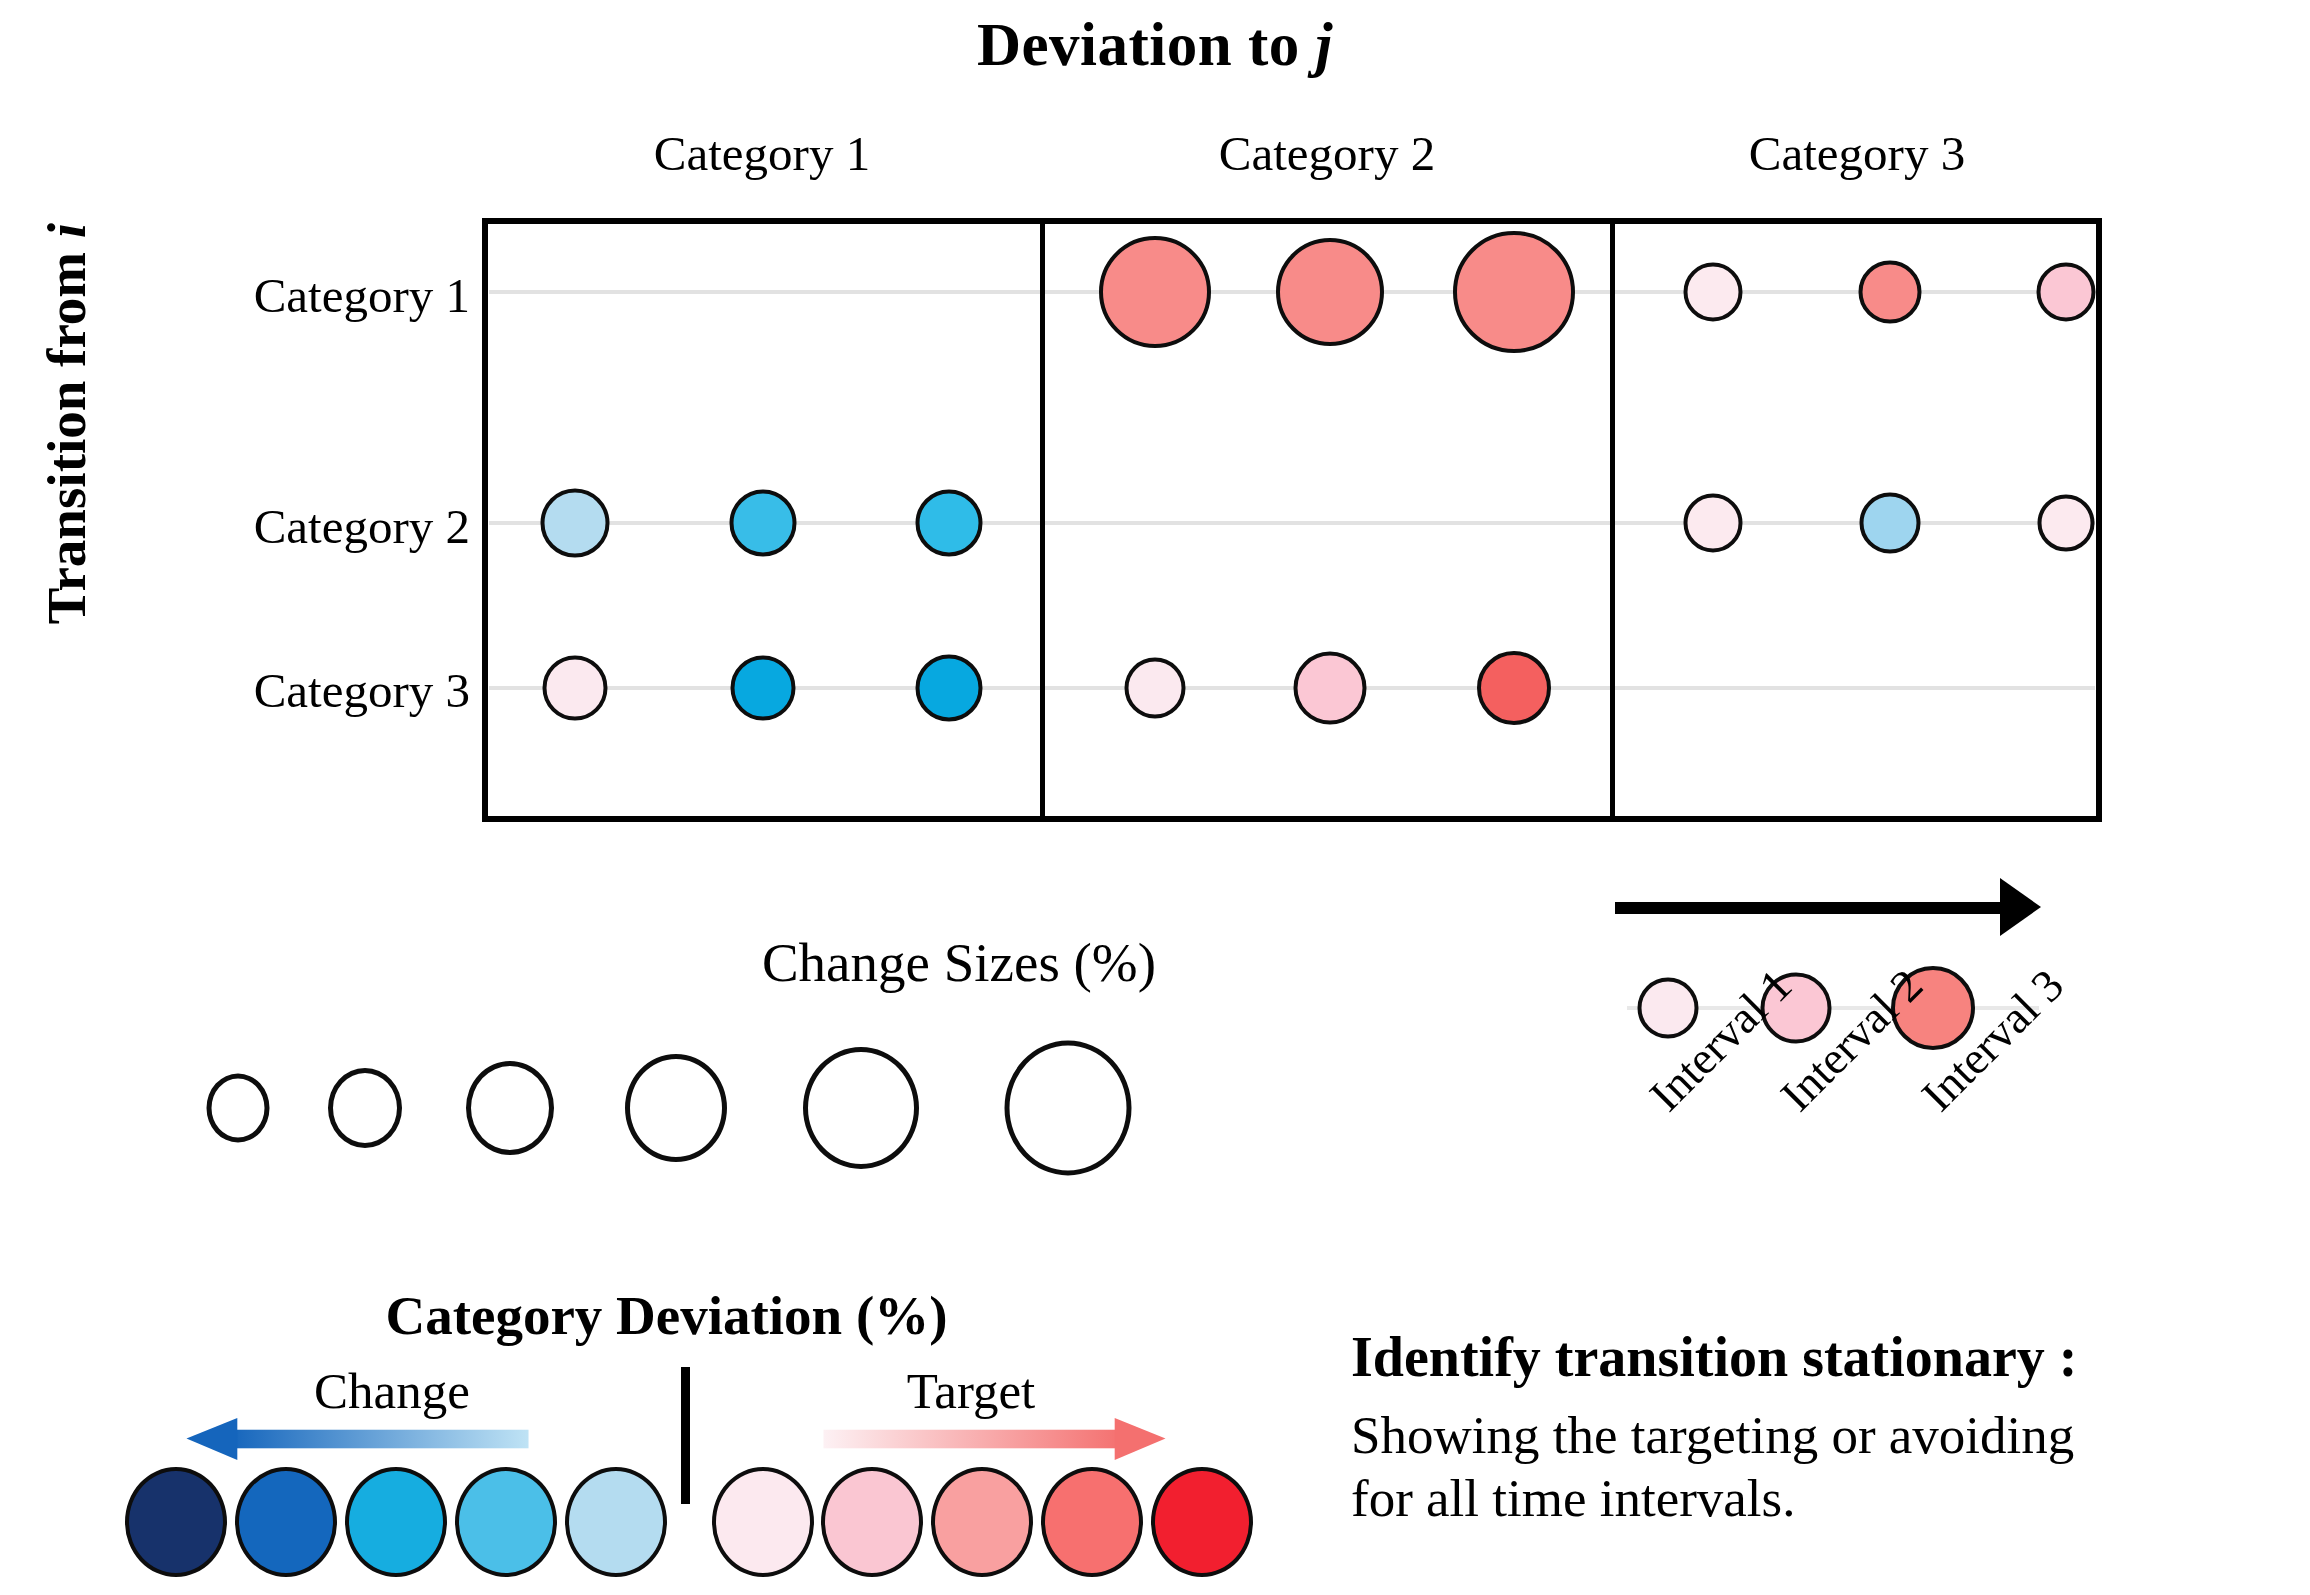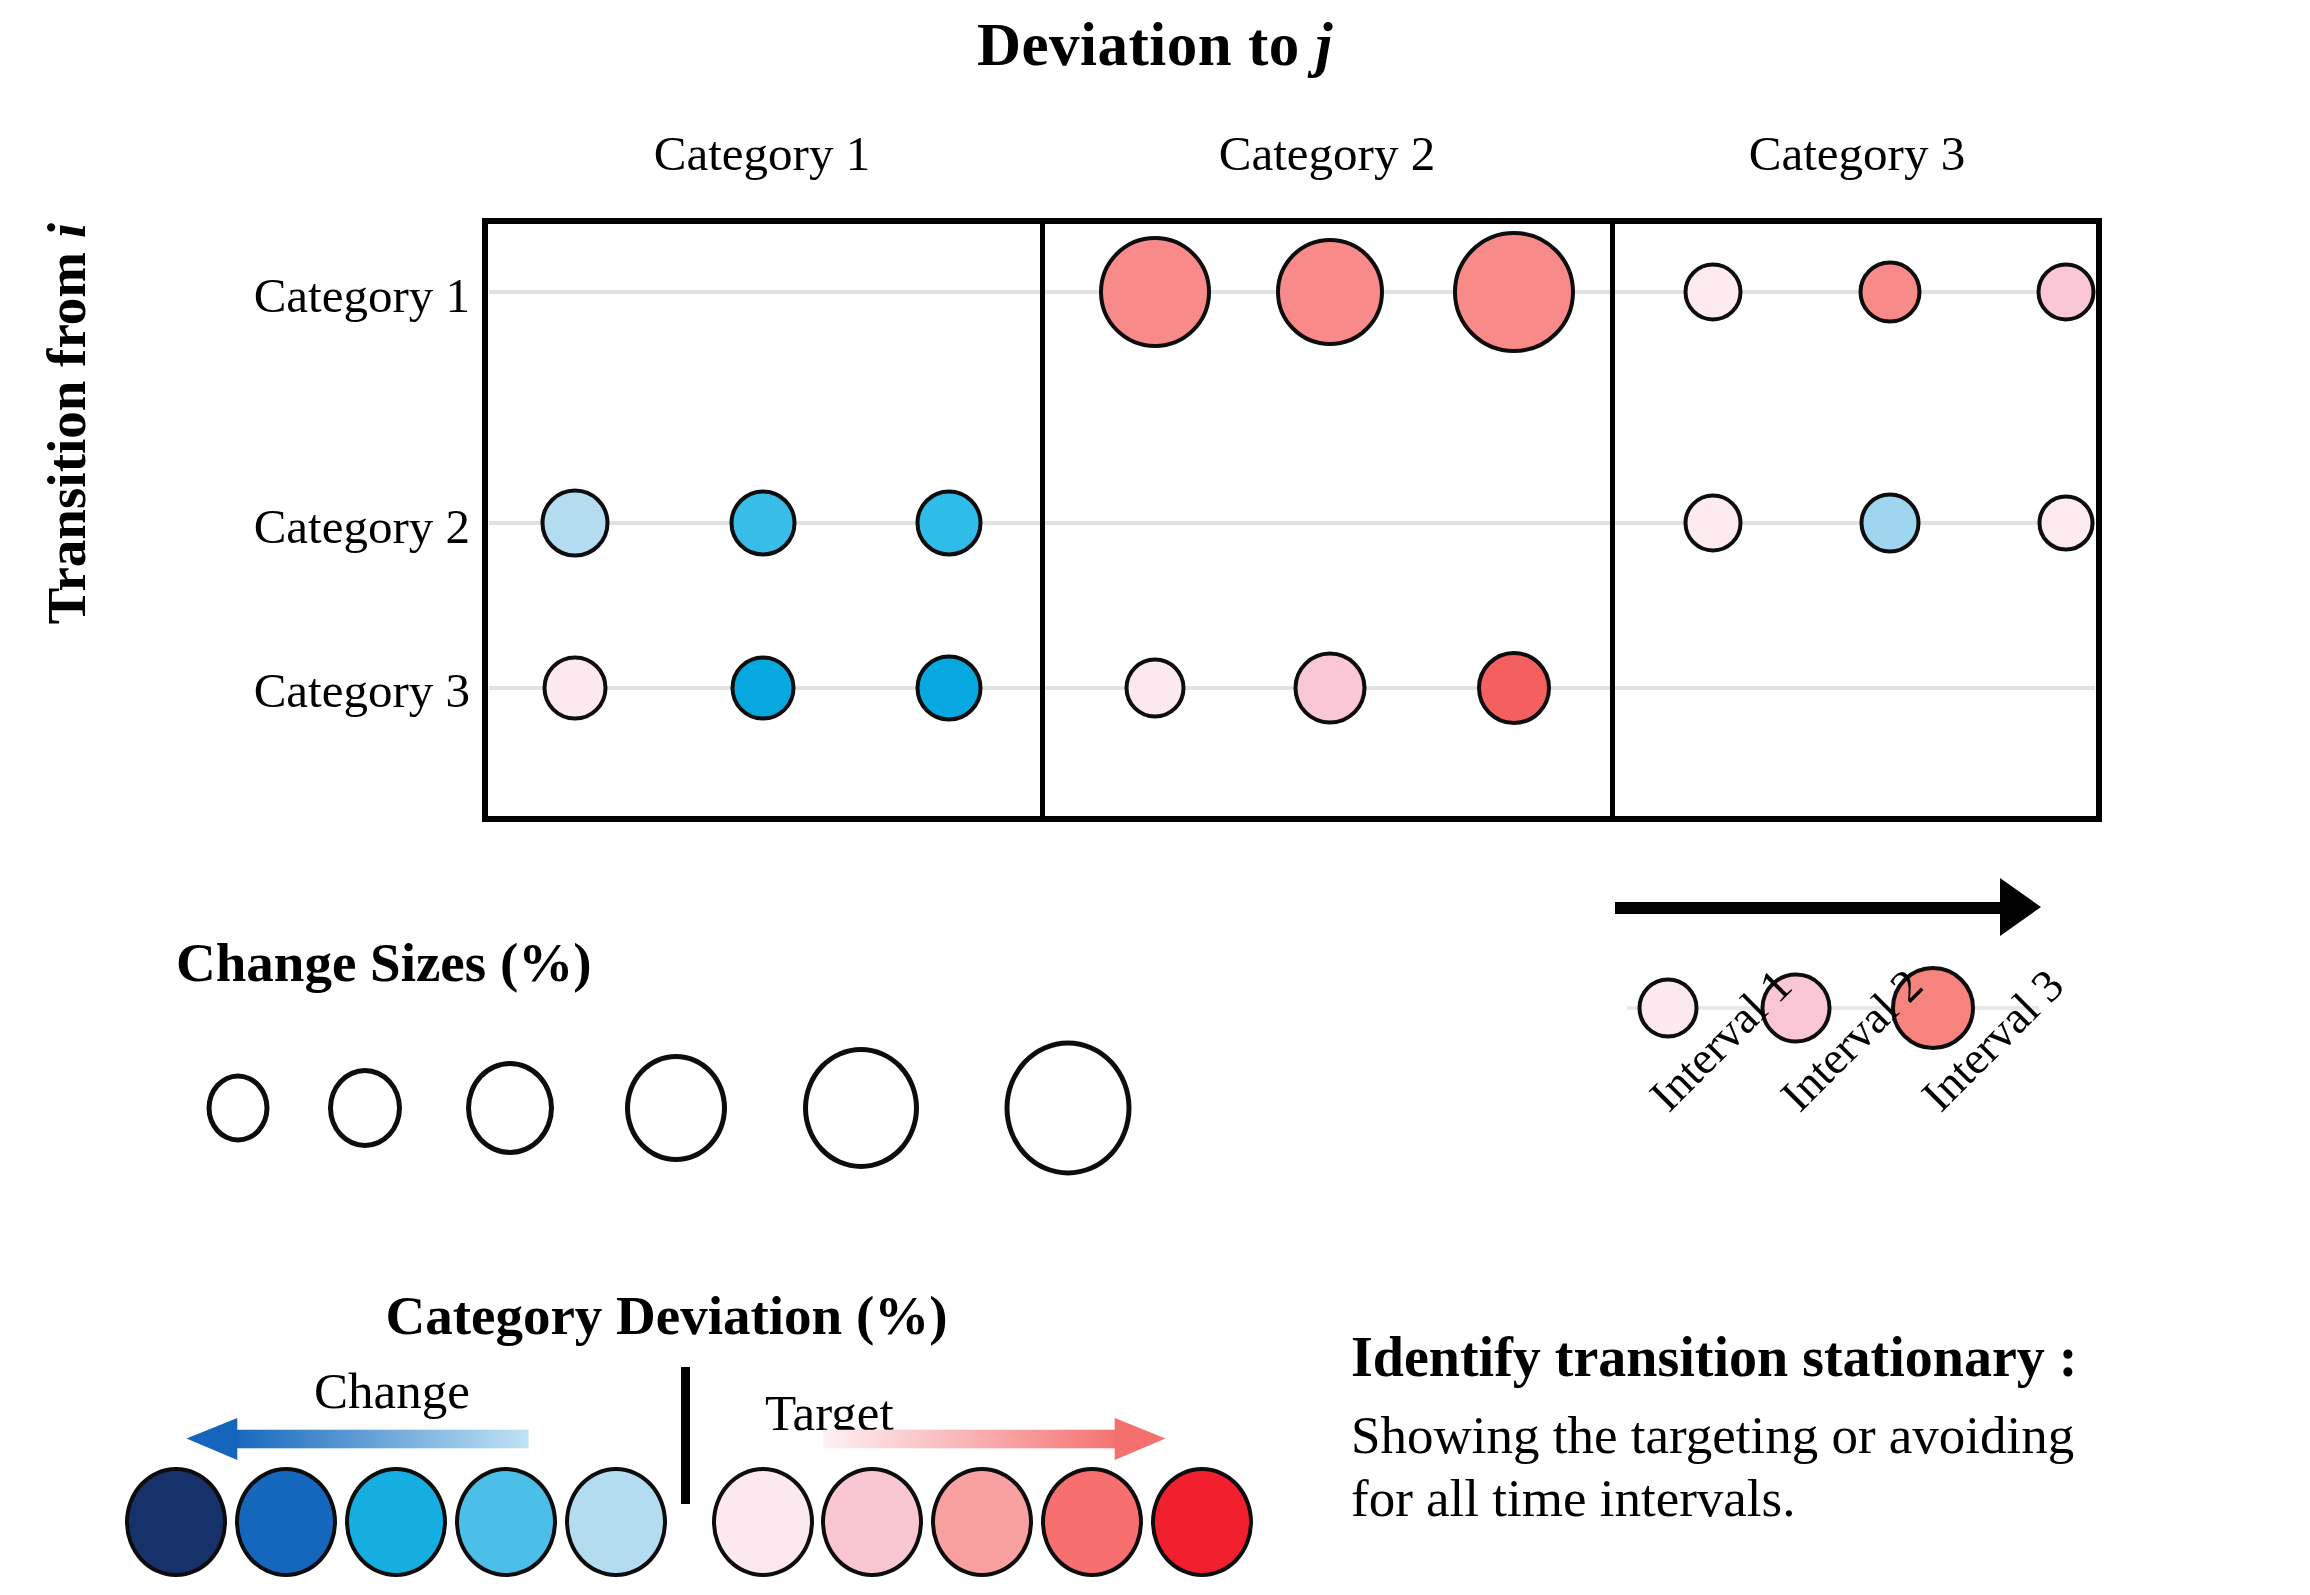--- a/index.html
+++ b/index.html
@@ -54,31 +54,31 @@
     border-radius:50%;border:4.9px solid #0d0d0d;box-sizing:border-box;
     transform:translate(-50%,-50%);
   }
   .bubble-ring{
     border-radius:50%;border:5.9px solid #0d0d0d;box-sizing:border-box;
     background:transparent;transform:translate(-50%,-50%);
   }
 
   
   #change-sizes-title{
-    left:176px;top:931px;width:980px;text-align:left;
-    font-size:55px;font-weight:bold;
+    left:176px;top:931px;width:980px;text-align:right;
+    font-size:55px;font-weight:normal;
   }
 
   
   #intensity-title{
     left:137px;top:1284px;width:1059px;text-align:center;
     font-size:55px;font-weight:bold;
   }
   #avoid-label{left:186px;top:1362px;width:412px;text-align:center;font-size:51px;}
-  #target-label{left:765px;top:1362px;width:412px;text-align:left;font-size:51px;margin-top:22px;}
+  #target-label{left:765px;top:1362px;width:412px;text-align:center;font-size:51px;}
   .legend-swatch{
     border-radius:50%;border:4.9px solid #0d0d0d;box-sizing:border-box;
     width:102px;height:110px;
   }
   #legend-divider{
     left:681px;top:1367px;width:8.8px;height:137px;background:#000;
   }
   .grad-arrow-wrap{position:absolute;height:43px;}
 
   

